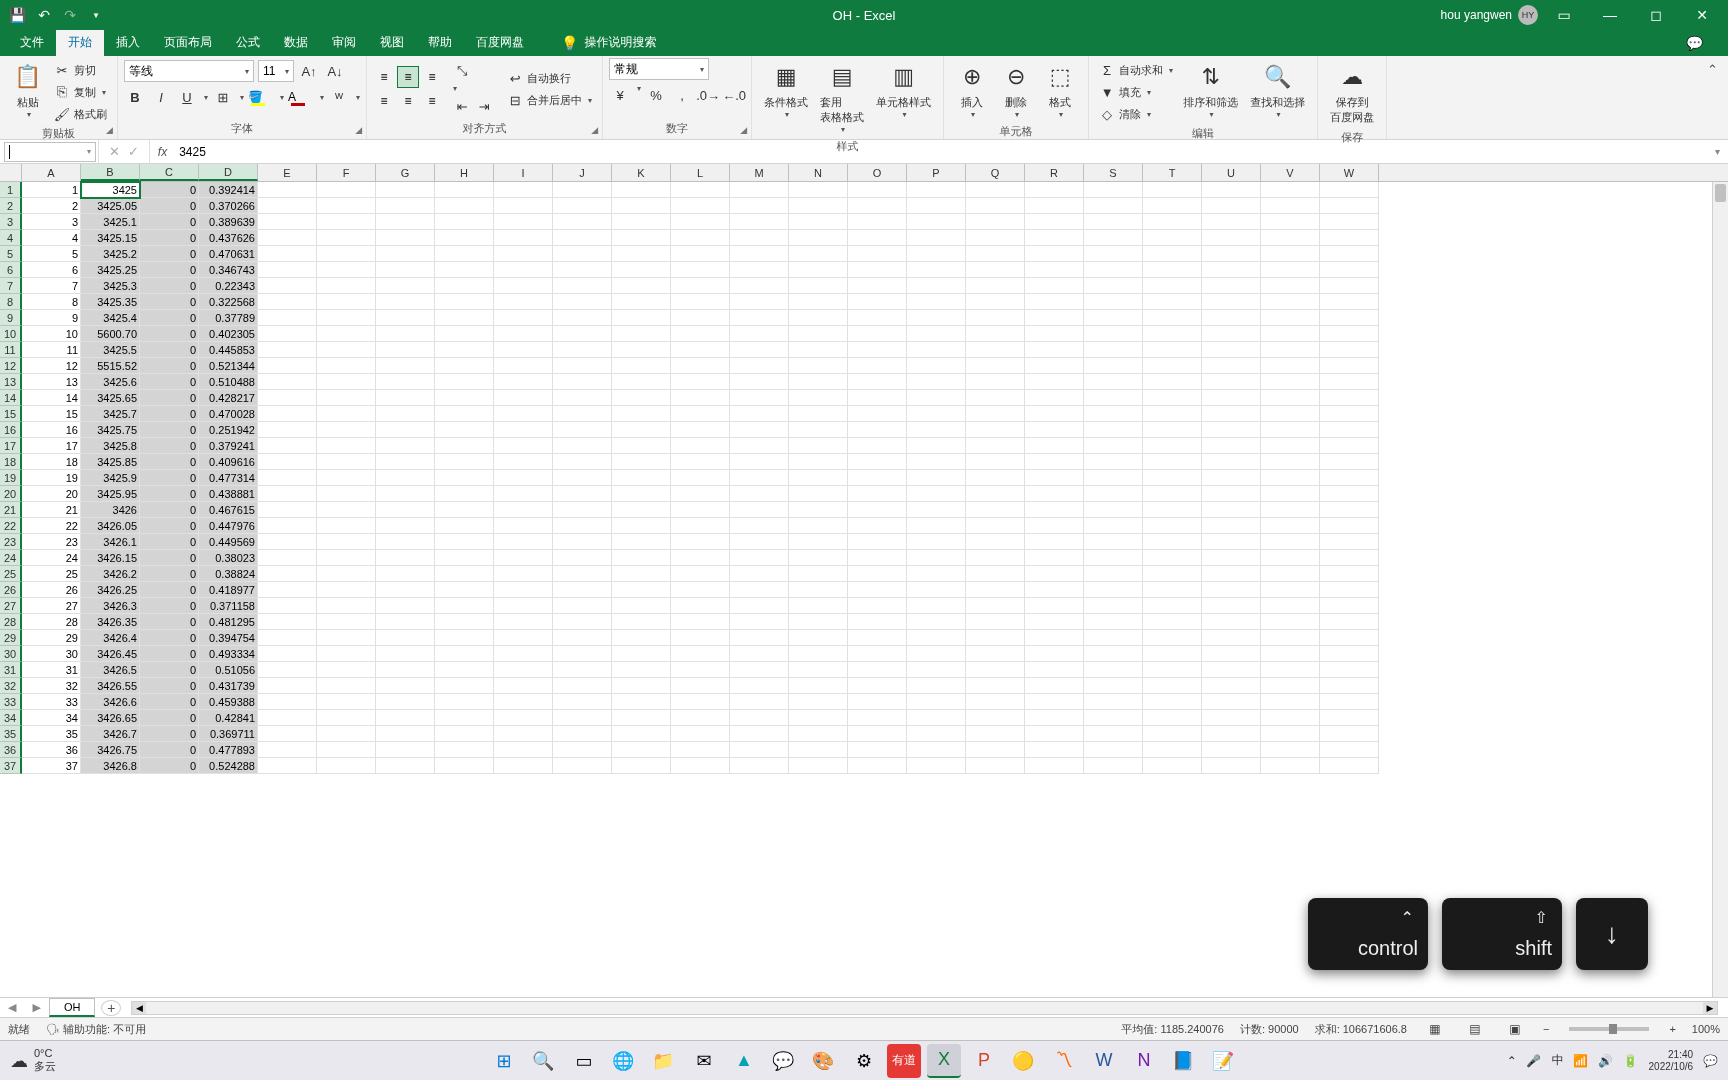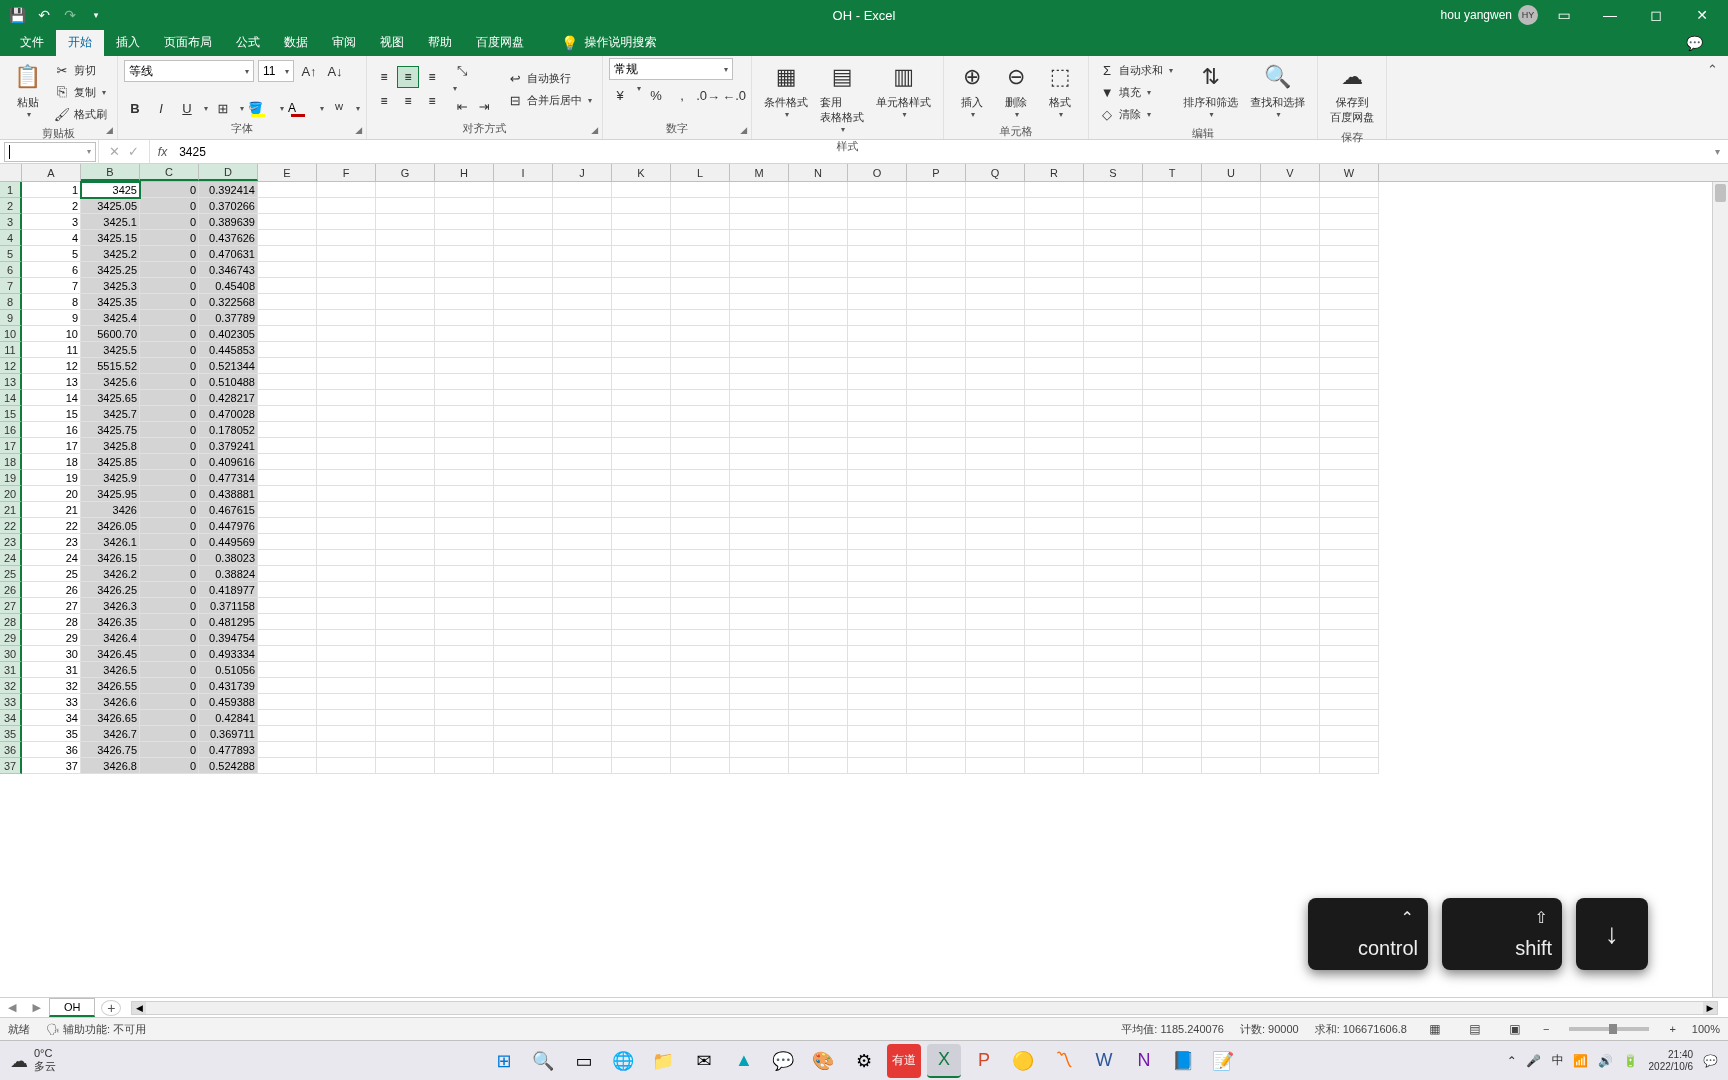--- a/index.html
+++ b/index.html
@@ -29,37 +29,37 @@
 .ribbon-group .group-content { flex: 1; display: flex; align-items: flex-start; }
 .ribbon-group .group-label { text-align: center; font-size: 11px; color: #555; padding: 2px 0 3px; position: relative; }
 .ribbon-group .dialog-launcher { position: absolute; right: 4px; bottom: 4px; font-size: 9px; color: #777; cursor: pointer; }
 .big-btn { display: flex; flex-direction: column; align-items: center; justify-content: center; padding: 3px 6px; cursor: pointer; font-size: 11px; color: #333; min-width: 36px; }
 .big-btn .icon { width: 32px; height: 32px; display: flex; align-items: center; justify-content: center; font-size: 22px; margin-bottom: 2px; }
 .small-row { display: flex; flex-direction: column; gap: 2px; padding-top: 2px; }
 .small-btn { display: flex; align-items: center; gap: 4px; padding: 1px 4px; cursor: pointer; font-size: 11px; color: #333; height: 20px; }
 .small-btn .icon { width: 16px; height: 16px; display: inline-flex; align-items: center; justify-content: center; font-size: 13px; }
 .dropdown-arrow { font-size: 8px; color: #555; margin-left: 2px; }
 
-.font-box { display: flex; flex-direction: column; gap: 15px; padding-top: 2px; }
+.font-box { display: flex; flex-direction: column; gap: 4px; padding-top: 2px; }
 .font-row1 { display: flex; gap: 4px; align-items: center; }
 .font-name { width: 130px; height: 22px; border: 1px solid #c0c0c0; background: #fff; padding: 0 4px; font-size: 12px; display: flex; align-items: center; justify-content: space-between; }
 .font-size { width: 36px; height: 22px; border: 1px solid #c0c0c0; background: #fff; padding: 0 4px; font-size: 12px; display: flex; align-items: center; justify-content: space-between; }
 .font-row2 { display: flex; gap: 4px; align-items: center; }
 .fmt-btn { width: 22px; height: 22px; display: flex; align-items: center; justify-content: center; cursor: pointer; font-size: 13px; color: #333; }
 .fmt-btn.bold { font-weight: bold; }
 .fmt-btn.italic { font-style: italic; }
 .fmt-btn.underline { text-decoration: underline; }
 .color-btn { display: flex; align-items: center; width: 26px; height: 22px; cursor: pointer; position: relative; }
 .color-btn .bar { position: absolute; bottom: 2px; left: 3px; width: 14px; height: 3px; }
 
 .align-grid { display: grid; grid-template-columns: repeat(3, 22px); grid-template-rows: repeat(2, 22px); gap: 2px; }
 .align-cell { display: flex; align-items: center; justify-content: center; cursor: pointer; font-size: 12px; }
 .align-cell.active { background: #c9e4d2; border: 1px solid #0f7b3e; }
 
-.number-box .format-select { width: 124px; height: 22px; border: 1px solid #c0c0c0; background: #fff; display: flex; align-items: center; justify-content: space-between; padding: 8px 4px; font-size: 12px; }
+.number-box .format-select { width: 100px; height: 22px; border: 1px solid #c0c0c0; background: #fff; display: flex; align-items: center; justify-content: space-between; padding: 8px 4px; font-size: 12px; }
 
 .collapse-ribbon { position: absolute; right: 10px; top: 62px; cursor: pointer; font-size: 13px; color: #555; }
 
 
 .formula-bar { height: 24px; border-bottom: 1px solid #d4d4d4; display: flex; align-items: center; background: #fff; }
 .name-box { width: 92px; height: 20px; border: 1px solid #c0c0c0; margin-left: 4px; display: flex; align-items: center; padding: 0 4px; font-size: 12px; position: relative; }
 .name-box .cursor { width: 1px; height: 14px; background: #000; animation: blink 1s infinite; }
 @keyframes blink { 50% { opacity: 0; } }
 .name-box .nb-arrow { position: absolute; right: 4px; font-size: 8px; color: #888; }
 .formula-btns { display: flex; gap: 8px; padding: 0 10px; border-left: 1px solid #e0e0e0; border-right: 1px solid #e0e0e0; margin: 0 2px; height: 100%; align-items: center; }
@@ -564,21 +564,21 @@
         <div class="cell"></div>
         <div class="cell"></div>
         <div class="cell"></div>
         <div class="cell"></div>
       </div>
       <div class="row">
         <div class="row-h sel">7</div>
         <div class="cell">7</div>
         <div class="cell sel">3425.3</div>
         <div class="cell sel">0</div>
-        <div class="cell sel">0.45408</div>
+        <div class="cell sel">0.22343</div>
         <div class="cell"></div>
         <div class="cell"></div>
         <div class="cell"></div>
         <div class="cell"></div>
         <div class="cell"></div>
         <div class="cell"></div>
         <div class="cell"></div>
         <div class="cell"></div>
         <div class="cell"></div>
         <div class="cell"></div>
@@ -798,21 +798,21 @@
         <div class="cell"></div>
         <div class="cell"></div>
         <div class="cell"></div>
         <div class="cell"></div>
       </div>
       <div class="row">
         <div class="row-h sel">16</div>
         <div class="cell">16</div>
         <div class="cell sel">3425.75</div>
         <div class="cell sel">0</div>
-        <div class="cell sel">0.178052</div>
+        <div class="cell sel">0.251942</div>
         <div class="cell"></div>
         <div class="cell"></div>
         <div class="cell"></div>
         <div class="cell"></div>
         <div class="cell"></div>
         <div class="cell"></div>
         <div class="cell"></div>
         <div class="cell"></div>
         <div class="cell"></div>
         <div class="cell"></div>

